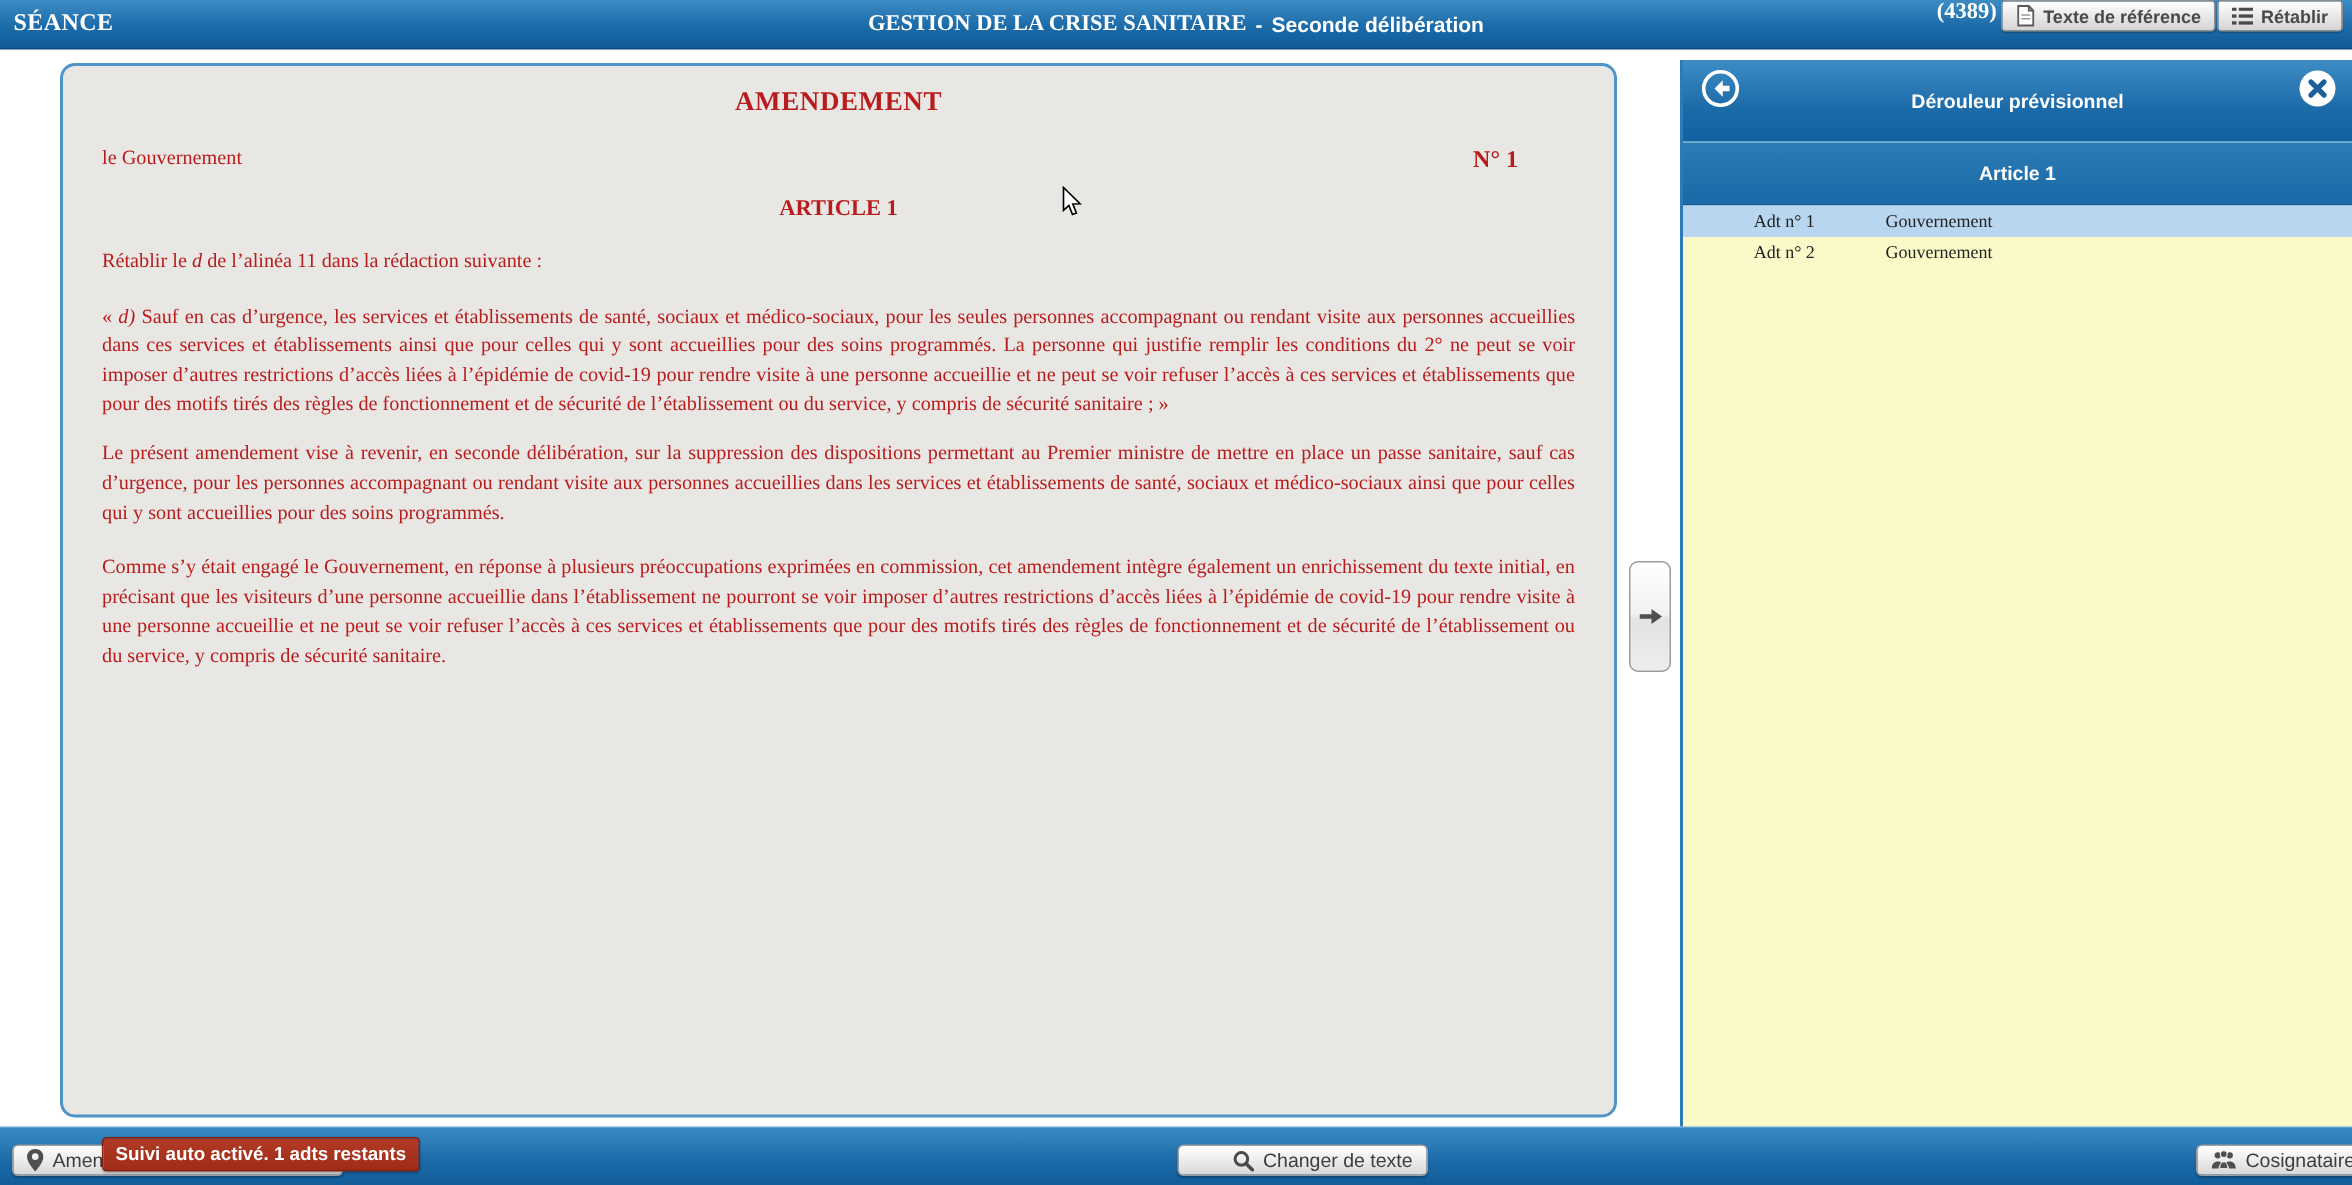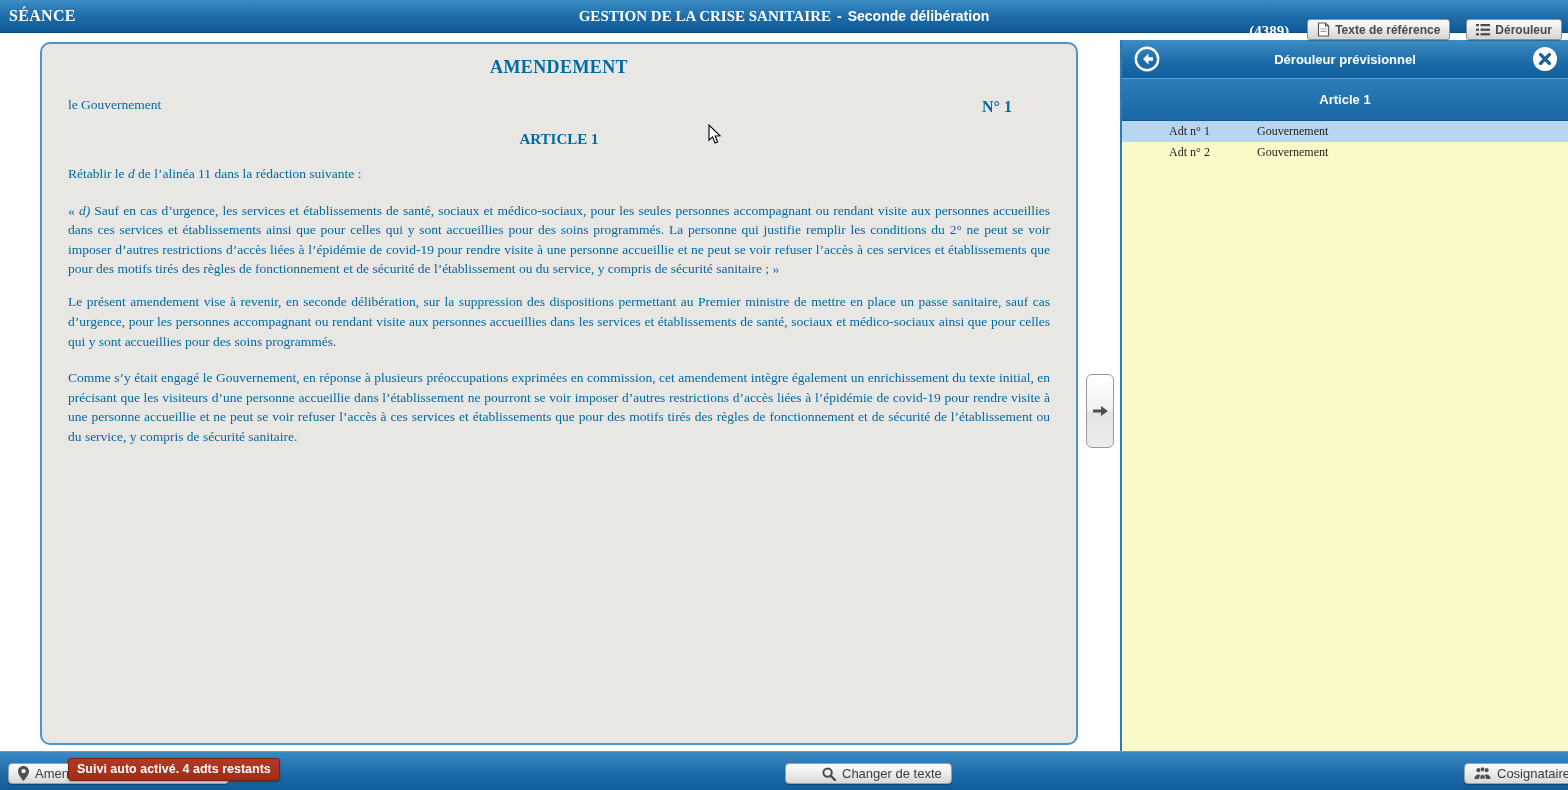--- a/index.html
+++ b/index.html
@@ -14,34 +14,34 @@
     background:linear-gradient(180deg,#3c8cc4 0%,#1c6ba9 55%,#0e5a97 100%);
     border-bottom:1px solid #0a4c82;
     display:flex;align-items:center;color:#fff;z-index:10;
   }
   .topbar-left{position:absolute;left:9px;top:0;height:32px;display:flex;align-items:center;
     font:bold 16px "Liberation Serif",serif;letter-spacing:.3px;}
   .topbar-center{position:absolute;left:0;right:0;top:0;height:32px;display:flex;align-items:center;justify-content:center;gap:6px;}
   .title-main{font:bold 15px "Liberation Serif",serif;}
   .title-sep{font:bold 14px "Liberation Sans",sans-serif;}
   .title-suffix{font:bold 14px "Liberation Sans",sans-serif;}
-  .topbar-right{position:absolute;right:6px;top:0;height:40px;display:flex;align-items:flex-end;gap:16px;}
+  .topbar-right{position:absolute;right:6px;top:0;height:40px;display:flex;align-items:flex-start;gap:1px;}
   .counter{font:bold 15px "Liberation Serif",serif;margin-right:2px;}
   .tb-btn{
     display:inline-flex;align-items:center;gap:5px;height:21px;padding:0 9px;
     background:linear-gradient(180deg,#ffffff 0%,#e9e9e9 50%,#d5d5d5 100%);
     border:1px solid #8f8f8f;border-radius:3px;
     font:bold 12px "Liberation Sans",sans-serif;color:#4a4a4a;cursor:pointer;
     box-shadow:0 1px 1px rgba(0,0,0,.25);
   }
   
   .doc-panel{
     position:absolute;left:40px;top:42px;width:1038px;height:703px;box-sizing:border-box;
     background:#e8e7e4;border:2px solid #4e94c8;border-radius:10px;
-    padding:0 26px;color:#0369a1;
+    padding:0 26px;color:#b91c1c;
   }
   .doc-heading{margin-top:13px;text-align:center;font:bold 18px "Liberation Serif",serif;letter-spacing:.4px;}
   .doc-number{position:absolute;top:54px;right:64px;font:bold 16px "Liberation Serif",serif;}
   .doc-author{margin-top:19px;text-align:left;font:13.5px "Liberation Serif",serif;}
   .doc-article{margin-top:18px;text-align:center;font:bold 15px "Liberation Serif",serif;}
   .doc-body{font:13.5px/19.6px "Liberation Serif",serif;text-align:justify;}
   .doc-intro{margin-top:16px;}
   .doc-quote{margin-top:17px;}
   .doc-expose-heading{margin-top:25px;text-align:center;font:bold 15px "Liberation Serif",serif;letter-spacing:.3px;}
   .doc-p1{margin-top:10px;}
@@ -53,21 +53,21 @@
     background:linear-gradient(180deg,#ffffff 0%,#f2f2f2 48%,#e3e3e3 52%,#ededed 100%);
     border:1px solid #9a9a9a;border-radius:6px;
     display:flex;align-items:center;justify-content:center;cursor:pointer;
   }
   
   .side-panel{
     position:absolute;left:1120px;top:40px;width:448px;height:711px;box-sizing:border-box;
     border-left:2px solid #2d7ab5;background:#fafac8;z-index:5;
   }
   .side-header{
-    position:relative;height:38px;
+    position:relative;height:54px;
     background:linear-gradient(180deg,#3d8cc4 0%,#1c6ba9 60%,#11609f 100%);
     display:flex;align-items:center;justify-content:center;
     font:bold 13px "Liberation Sans",sans-serif;color:#fff;
   }
   .side-back{position:absolute;left:12px;top:6px;width:26px;height:26px;cursor:pointer;}
   .side-close{position:absolute;right:10px;top:6px;width:26px;height:26px;cursor:pointer;}
   .side-section{
     height:41px;border-top:1px solid #5ea2d0;border-bottom:1px solid #0f5a98;
     background:linear-gradient(180deg,#2d7cb7 0%,#2272ae 50%,#1b69a7 100%);
     display:flex;align-items:center;justify-content:center;
@@ -131,21 +131,21 @@
       <span>
         <svg width="14" height="12" viewBox="0 0 14 12">
           <rect x="0" y="0" width="3" height="2.2" fill="#4a4a4a"></rect>
             <rect x="4.5" y="0" width="9.5" height="2.2" fill="#4a4a4a"></rect>
           <rect x="0" y="4.6" width="3" height="2.2" fill="#4a4a4a"></rect>
             <rect x="4.5" y="4.6" width="9.5" height="2.2" fill="#4a4a4a"></rect>
           <rect x="0" y="9.2" width="3" height="2.2" fill="#4a4a4a"></rect>
             <rect x="4.5" y="9.2" width="9.5" height="2.2" fill="#4a4a4a"></rect>
         </svg>
       </span>
-      <span>Dérouleur</span>
+      <span>Rétablir</span>
     </button>
   </div>
 </div>
 
 <div class="doc-panel">
   <div class="doc-heading">AMENDEMENT</div>
   <div class="doc-number">N° 1</div>
   <div class="doc-author">le Gouvernement</div>
   <div class="doc-article">ARTICLE 1</div>
 
@@ -194,21 +194,21 @@
 
 <div class="bottombar">
   <button class="bb-btn bb-amendment">
     <span>
       <svg width="11" height="15" viewBox="0 0 11 15">
         <path d="M5.5 0 C2.4 0 0 2.3 0 5.2 C0 9 5.5 15 5.5 15 S11 9 11 5.2 C11 2.3 8.6 0 5.5 0 z M5.5 7.3 a2.2 2.2 0 1 1 0-4.4 a2.2 2.2 0 0 1 0 4.4 z" fill="#4f4f4f"></path>
       </svg>
     </span>
     <span>Amend</span>
   </button>
-  <div class="toast">Suivi auto activé. 4 adts restants</div>
+  <div class="toast">Suivi auto activé. 1 adts restants</div>
 
   <button class="bb-btn bb-change">
     <span>
       <svg width="14" height="14" viewBox="0 0 14 14">
         <circle cx="5.6" cy="5.6" r="4.2" fill="none" stroke="#4a4a4a" stroke-width="2"></circle>
         <line x1="8.8" y1="8.8" x2="13" y2="13" stroke="#4a4a4a" stroke-width="2.4" stroke-linecap="round"></line>
       </svg>
     </span>
     <span>Changer de texte</span>
   </button>

